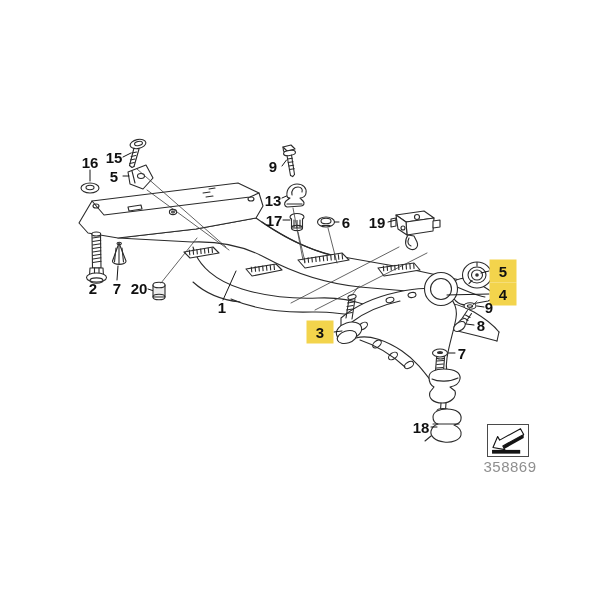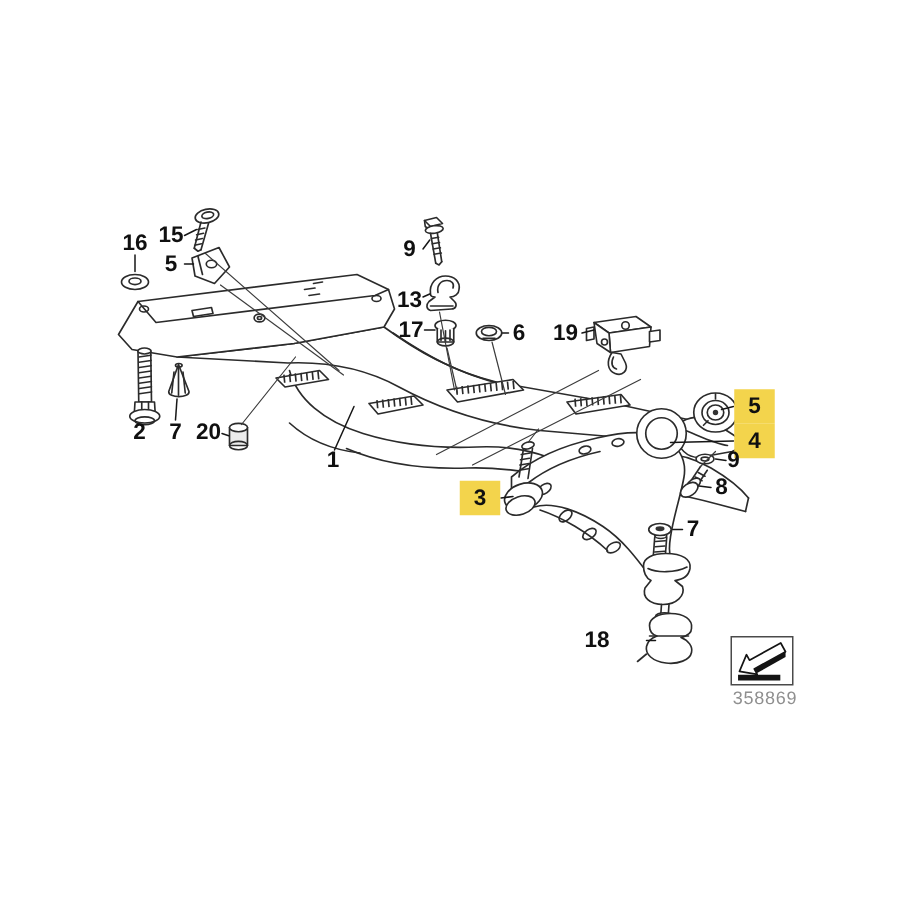--- a/index.html
+++ b/index.html
@@ -9,21 +9,21 @@
   svg .ln{stroke:var(--line,#2b2b2b);stroke-width:1.1;fill:none;stroke-linecap:round;stroke-linejoin:round;}
   svg .w{fill:#ffffff;}
   svg .g{fill:#ececec;}
   svg .dk{fill:#333;stroke:none;}
   svg .hatch{stroke:var(--line,#2b2b2b);stroke-width:5.5;stroke-dasharray:1.1 2.7;fill:none;stroke-linecap:butt;}
   svg .lead{stroke:#161616;stroke-width:1;fill:none;stroke-linecap:round;}
   svg .align{stroke:#3c3c3c;stroke-width:.8;fill:none;stroke-linecap:round;}
   .callout{position:absolute;transform:translate(-50%,-50%);font-weight:bold;font-size:15px;color:#101010;line-height:1;white-space:nowrap;}
   .callout.hl{background:var(--hl,#f3d44c);min-width:27px;min-height:23px;display:flex;align-items:center;justify-content:center;}
   .fbox{position:absolute;left:487px;top:424px;width:42px;height:33px;border:1px solid #4a4a4a;background:#fff;box-sizing:border-box;}
-  .fnum{position:absolute;left:510px;top:458px;transform:translateX(-50%);font-size:12px;letter-spacing:.5px;color:var(--num,#8f8f8f);}
+  .fnum{position:absolute;left:510px;top:458px;transform:translateX(-50%);font-size:15px;letter-spacing:.5px;color:var(--num,#8f8f8f);}
 </style>
 </head>
 <body>
 
 <div class="stage">
 
   <svg class="art" width="600" height="600" viewBox="0 0 600 600">
 
     <g>
 
@@ -278,21 +278,21 @@
   <div class="callout" style="left:481px;top:325px">8</div>
   <div class="callout" style="left:489px;top:307px">9</div>
   <div class="callout" style="left:114px;top:176px">5</div>
   <div class="callout" style="left:117px;top:288px">7</div>
   <div class="callout" style="left:114px;top:157px">15</div>
   <div class="callout" style="left:273px;top:200px">13</div>
   <div class="callout" style="left:273px;top:166px">9</div>
   <div class="callout" style="left:274px;top:220px">17</div>
   <div class="callout" style="left:90px;top:162px">16</div>
   <div class="callout" style="left:139px;top:288px">20</div>
-  <div class="callout" style="left:398px;top:427px">18</div>
+  <div class="callout" style="left:421px;top:427px">18</div>
   <div class="callout" style="left:377px;top:222px">19</div>
 
   <div class="fbox">
     <svg width="40" height="31" viewBox="0 0 42 33">
       <polygon points="37.7,10.1 15.5,22.3 17.5,25.2 37.7,13.9" fill="#141414"></polygon>
       <polygon points="4,26.5 34,26.5 34,30.5 4,30.5" fill="#141414"></polygon>
       <polygon points="5,24 10,12.2 12.1,16.1 34.3,3.9 37.7,10.1 15.5,22.3 17.6,26.2" fill="#ffffff" stroke="#141414" stroke-width="1.2" stroke-linejoin="round"></polygon>
     </svg>
   </div>
   <div class="fnum">358869</div>

